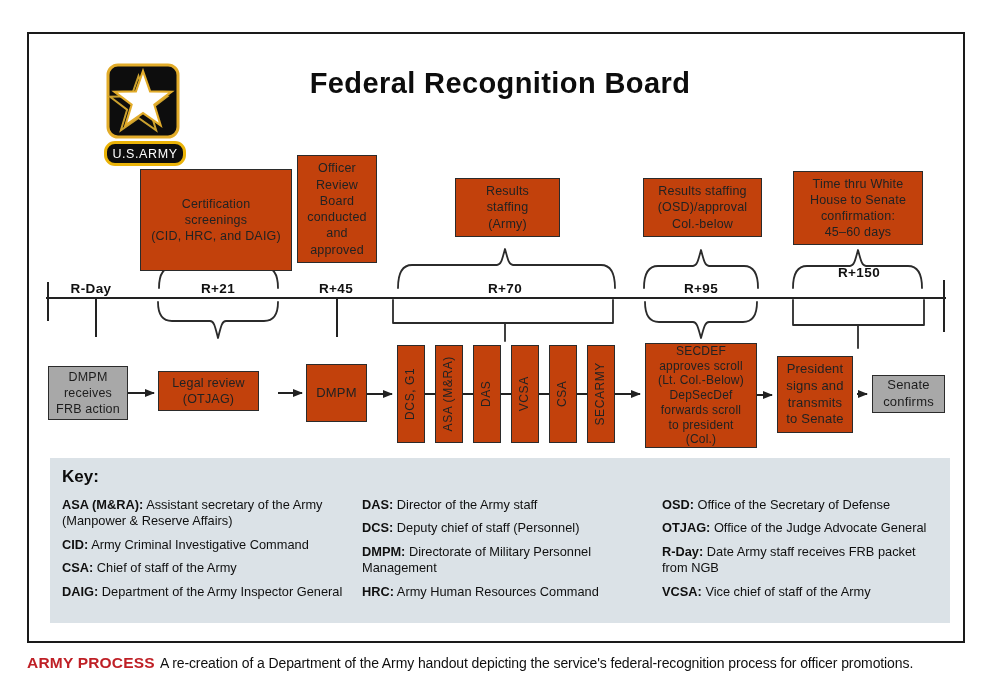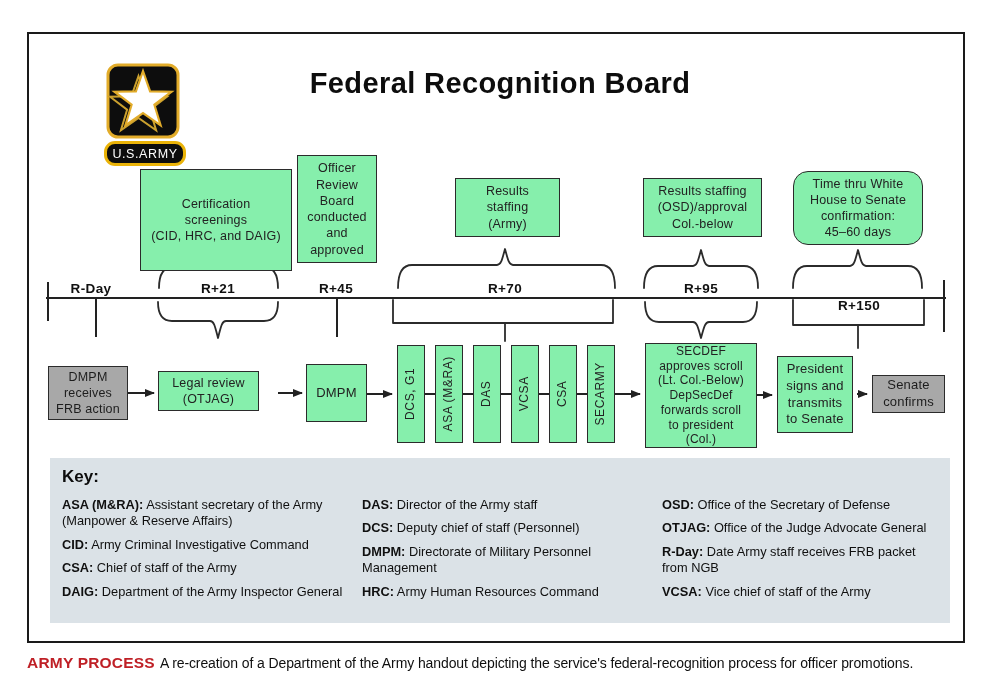--- a/index.html
+++ b/index.html
@@ -13,21 +13,21 @@
 
   .title { position:absolute; left:120px; top:64px; width:760px; text-align:center;
            font-weight:bold; font-size:29px; line-height:1.32; letter-spacing:.4px; color:#0d0d0d; z-index:2; }
 
   
   .logo { position:absolute; left:103px; top:62px; width:80px; height:104px; z-index:2; }
   .logo-bar { position:absolute; left:1px; top:79px; width:76px; height:19px; background:#0d0d0d;
               border:3px solid #eab308; border-radius:11px; display:flex; align-items:center; justify-content:center;
               color:#fff; font-weight:normal; font-size:12.5px; letter-spacing:.6px; }
 
-  .box { position:absolute; background:#86efac; border:1.6px solid #2b2b2b; box-sizing:border-box;
+  .box { position:absolute; background:#c2410c; border:1.6px solid #2b2b2b; box-sizing:border-box;
          display:flex; align-items:center; justify-content:center; text-align:center;
          font-size:12.5px; line-height:1.3; color:#222; letter-spacing:.2px;
          white-space:pre-line; z-index:3; }
   .gray { background:#a8a8a8; color:#1d1d1d; }
   .vbox .vtext { transform:rotate(-90deg); white-space:nowrap; font-size:12px; letter-spacing:.6px; }
 
   .tlabel { position:absolute; transform:translateX(-50%); font-weight:bold; font-size:13.5px;
             letter-spacing:.4px; color:#111; z-index:2; }
 
   .key { position:absolute; left:50px; top:458px; width:900px; height:165px; background:#dbe2e7; z-index:2; }
@@ -110,31 +110,31 @@
 Board
 conducted
 and
 approved</div>
   <div class="box" style="left:455px; top:178px; width:105px; height:59px;">Results
 staffing
 (Army)</div>
   <div class="box" style="left:643px; top:178px; width:119px; height:59px;">Results staffing
 (OSD)/approval
 Col.-below</div>
-  <div class="box" style="left:793px; top:171px; width:130px; height:74px;border-radius:15px;">Time thru White
+  <div class="box" style="left:793px; top:171px; width:130px; height:74px;">Time thru White
 House to Senate
 confirmation:
 45–60 days</div>
 
   <div class="tlabel" style="left:91px;  top:281px;">R-Day</div>
   <div class="tlabel" style="left:218px; top:281px;">R+21</div>
   <div class="tlabel" style="left:336px; top:281px;">R+45</div>
   <div class="tlabel" style="left:505px; top:281px;">R+70</div>
   <div class="tlabel" style="left:701px; top:281px;">R+95</div>
-  <div class="tlabel" style="left:859px; top:298px;">R+150</div>
+  <div class="tlabel" style="left:859px; top:265px;">R+150</div>
 
   <div class="box gray" style="left:48px; top:366px; width:80px; height:54px;">DMPM
 receives
 FRB action</div>
   <div class="box" style="left:158px; top:371px; width:101px; height:40px;">Legal review
 (OTJAG)</div>
   <div class="box" style="left:306px; top:364px; width:61px; height:58px; font-size:13px;">DMPM</div>
 
   <div class="box vbox" style="left:397px; top:345px; width:28px; height:98px;">
     <span class="vtext">DCS, G1</span></div>

